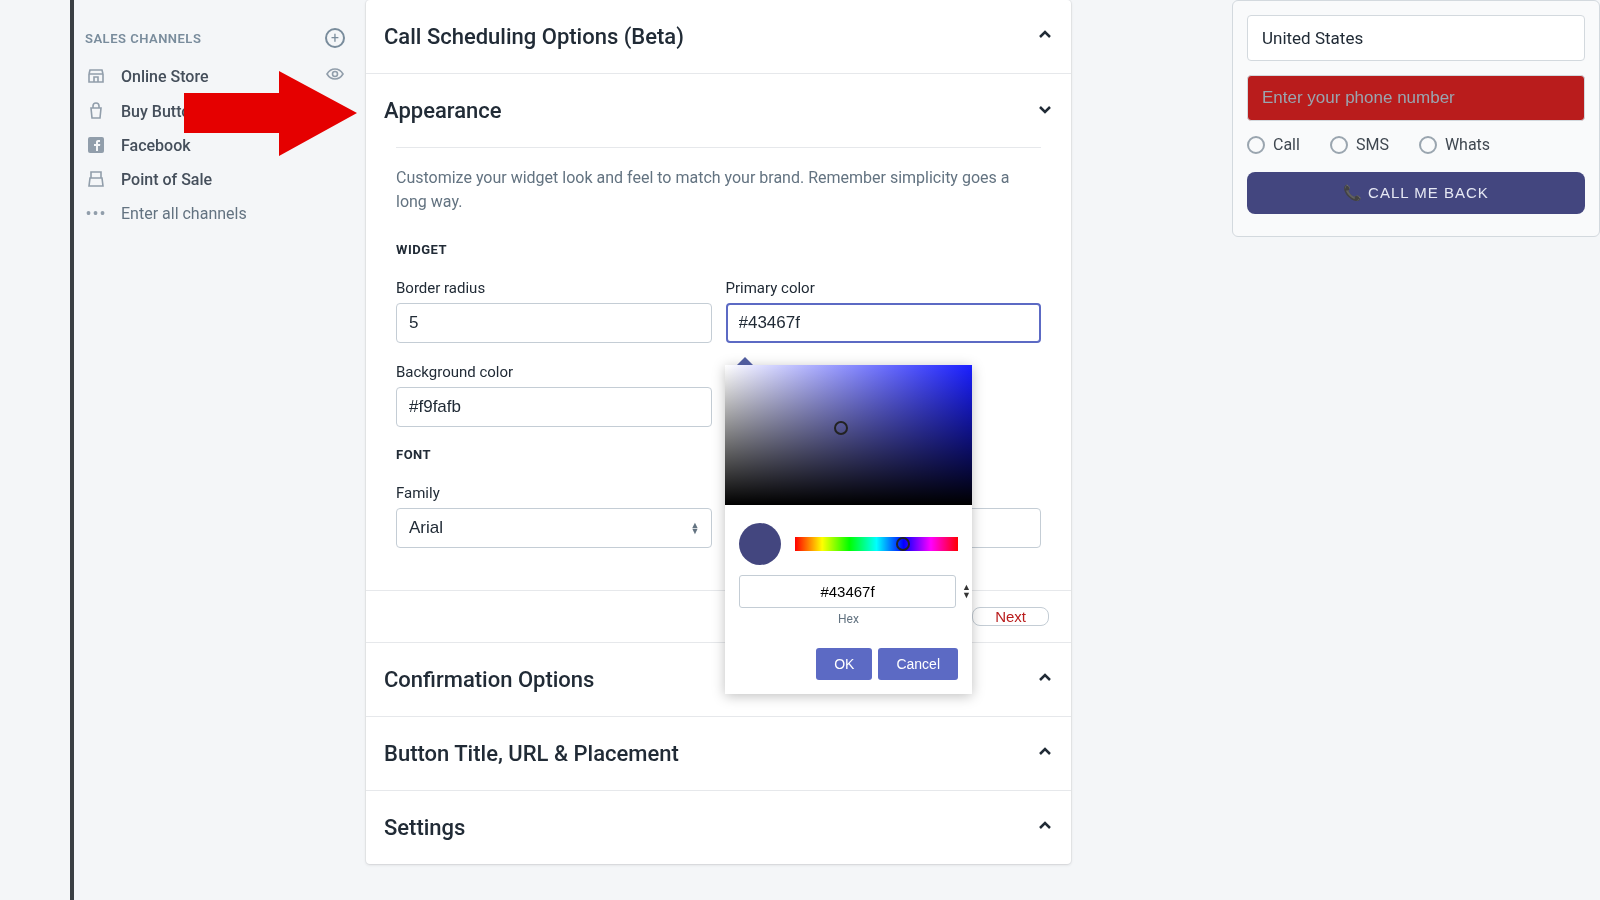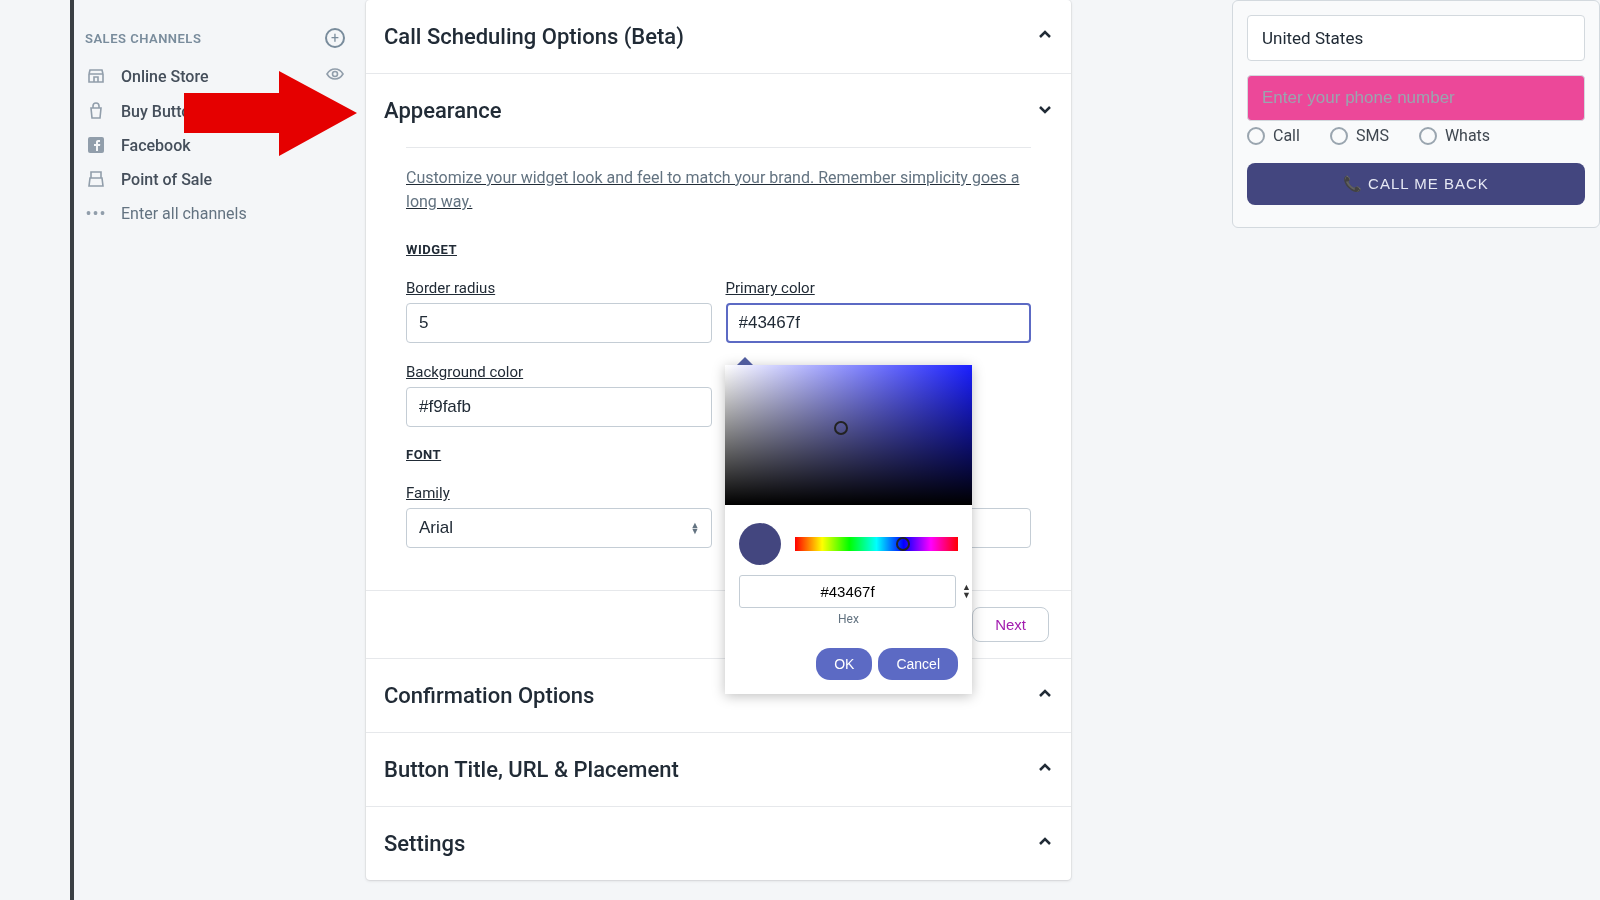--- a/index.html
+++ b/index.html
@@ -110,22 +110,21 @@
   .section-title {
     font-size: 22px;
     font-weight: 500;
     color: #212b36;
   }
   .caret {
     font-size: 14px;
     color: #212b36;
   }
   .section-body {
-    padding: 0 40px 22px;
-    text-decoration: underline;
+    padding: 0 30px 22px;
   }
   .section-body hr {
     border: none;
     border-top: 1px solid #e6e8eb;
     margin-bottom: 18px;
   }
   .desc-text {
     font-size: 16px;
     color: #637381;
     margin-bottom: 28px;
@@ -179,26 +178,26 @@
     color: #637381;
     line-height: 0.7;
   }
   .footer-row {
     border-top: 1px solid #e6e8eb;
     padding: 16px 22px;
     display: flex;
     justify-content: flex-end;
   }
   .next-btn {
-    padding: 8px 22px;
+    padding: 0 22px;
     border: 1px solid #c4cdd5;
     border-radius: 8px;
     background: #fff;
     font-size: 15px;
-    color: #a21caf;
+    color: #b91c1c;
     cursor: pointer;
   }
   
   .color-picker {
     position: absolute;
     left: 725px;
     top: 365px;
     width: 247px;
     background: #fff;
     box-shadow: 0 2px 12px rgba(0,0,0,0.25);
@@ -293,21 +292,21 @@
     display: flex;
     justify-content: flex-end;
     gap: 6px;
   }
   .pick-btn {
     padding: 8px 18px;
     font-size: 14px;
     color: #fff;
     background: #5c6ac4;
     border: none;
-    border-radius: 14px;
+    border-radius: 3px;
     cursor: pointer;
   }
   
   .preview-panel {
     position: absolute;
     left: 1232px;
     top: 0;
     width: 368px;
     background: #f9fafb;
     border: 1px solid #d3d9de;
@@ -320,25 +319,25 @@
     background: #fff;
     border: 1px solid #d3d9de;
     border-radius: 4px;
     font-size: 17px;
     color: #212b36;
     margin-bottom: 14px;
   }
   .preview-input {
     width: 100%;
     padding: 12px 14px;
-    background: #ec4899;
+    background: #b91c1c;
     border: 1px solid #d3d9de;
     border-radius: 4px;
     font-size: 17px;
-    margin-bottom: 5px;
+    margin-bottom: 14px;
   }
   .preview-input::placeholder { color: #9aa5af; }
   .radio-row {
     display: flex;
     justify-content: flex-start;
     gap: 30px;
     margin-bottom: 18px;
     color: #3f4750;
     font-size: 16px;
   }

